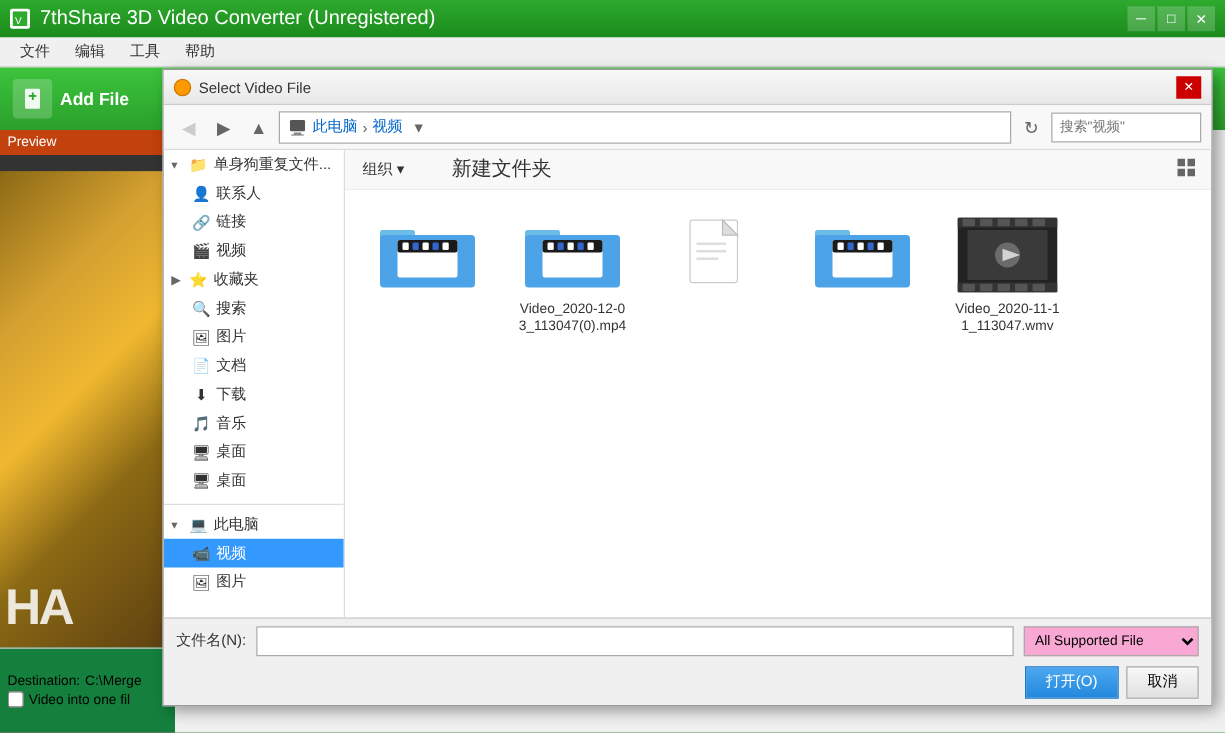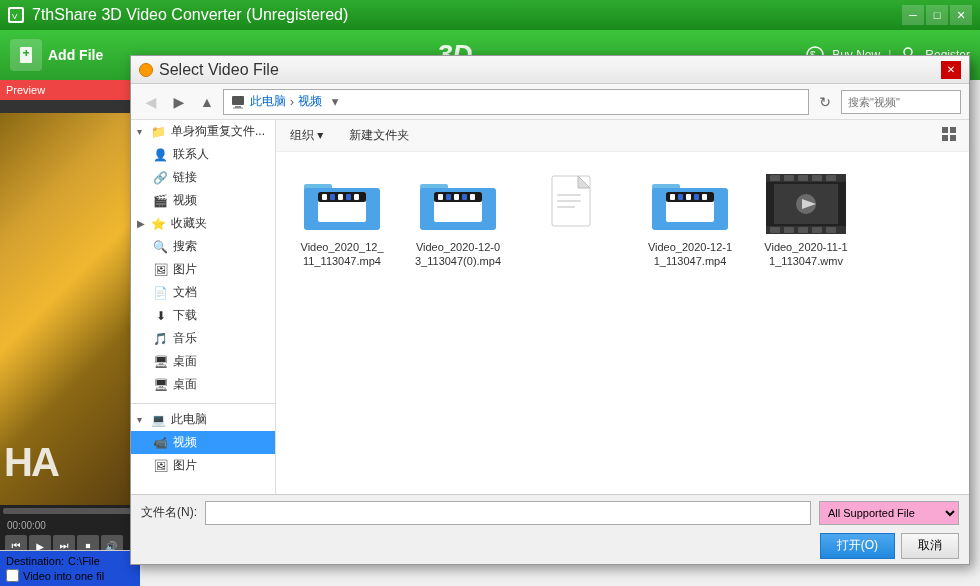--- a/index.html
+++ b/index.html
@@ -26,36 +26,36 @@
     .toolbar-logo { flex: 1; display: flex; justify-content: center; align-items: center; }
     .logo-text { color: white; font-size: 28px; font-weight: bold; font-style: italic; opacity: 0.9; }
     .toolbar-right { display: flex; align-items: center; gap: 8px; color: white; font-size: 12px; }
     .buy-btn, .register-btn { color: white; cursor: pointer; text-decoration: none; display: flex; align-items: center; gap: 3px; }
 
     
     .main-area { display: flex; height: calc(586px - 30px - 24px - 50px); }
 
     
     .preview-panel { width: 140px; background: #333; flex-shrink: 0; display: flex; flex-direction: column; }
-    .preview-label { color: white; font-size: 11px; padding: 4px 6px; background: #ef4444; }
+    .preview-label { color: white; font-size: 11px; padding: 4px 6px; background: #c2410c; }
     .preview-image { flex: 1; background: linear-gradient(135deg, #8B6914 0%, #D4A030 30%, #F5C842 50%, #8B6914 70%); position: relative; overflow: hidden; display: flex; align-items: center; justify-content: center; margin-top: 13px; }
     .preview-controls { background: #222; padding: 3px; }
     .progress-bar { height: 6px; background: #555; margin-bottom: 4px; border-radius: 2px; }
     .progress-inner { height: 100%; width: 0%; background: #0078d7; border-radius: 2px; }
     .time-display { color: #aaa; font-size: 10px; padding: 2px 4px; }
     .playback-controls { display: flex; align-items: center; gap: 2px; padding: 2px; }
     .play-btn { width: 22px; height: 22px; background: #555; border: none; color: white; font-size: 10px; cursor: pointer; display: flex; align-items: center; justify-content: center; border-radius: 2px; }
     
     
     .dialog { width: 840px; height: 510px; background: #f0f0f0; border: 1px solid #999; box-shadow: 4px 4px 12px rgba(0,0,0,0.4); display: flex; flex-direction: column; position: absolute; top: 55px; left: 130px; }
 
     
     .dialog-title-bar { height: 28px; background: linear-gradient(to bottom, #f8f8f8, #e8e8e8); border-bottom: 1px solid #ccc; display: flex; align-items: center; padding: 0 8px; gap: 6px; }
     .dialog-title-icon { width: 14px; height: 14px; border-radius: 50%; background: #ff9900; border: 1px solid #cc7700; }
-    .dialog-title-text { font-size: 16px; color: #333; flex: 1; }
+    .dialog-title-text { font-size: 12px; color: #333; flex: 1; }
     .dialog-close-btn { width: 20px; height: 18px; background: #cc0000; border: none; color: white; font-size: 10px; cursor: pointer; display: flex; align-items: center; justify-content: center; }
 
     
     .dialog-toolbar { height: 36px; background: #f8f8f8; border-bottom: 1px solid #ddd; display: flex; align-items: center; padding: 0 8px; gap: 4px; }
     .nav-btn { width: 24px; height: 24px; background: transparent; border: none; cursor: pointer; display: flex; align-items: center; justify-content: center; color: #666; font-size: 14px; }
     .nav-btn.disabled { color: #ccc; cursor: default; }
     .breadcrumb { flex: 1; display: flex; align-items: center; height: 26px; border: 1px solid #aaa; background: white; padding: 0 6px; gap: 4px; font-size: 12px; }
     .breadcrumb-item { color: #0066cc; cursor: pointer; }
     .breadcrumb-sep { color: #666; }
     .breadcrumb-dropdown { width: 18px; height: 24px; background: transparent; border: none; cursor: pointer; color: #666; }
@@ -67,43 +67,43 @@
 
     
     .dialog-sidebar { width: 145px; background: white; border-right: 1px solid #ddd; overflow-y: auto; flex-shrink: 0; }
     .sidebar-item { display: flex; align-items: center; gap: 4px; padding: 3px 6px; cursor: pointer; font-size: 12px; color: #333; }
     .sidebar-item.active { background: #3399ff; color: white; }
     .sidebar-icon { width: 16px; height: 16px; flex-shrink: 0; display: flex; align-items: center; justify-content: center; }
     .sidebar-expander { width: 10px; font-size: 10px; color: #666; cursor: pointer; }
 
     
     .dialog-content { flex: 1; background: white; display: flex; flex-direction: column; overflow: hidden; }
-    .content-toolbar { height: 32px; background: #f8f8f8; border-bottom: 1px solid #eee; display: flex; align-items: center; padding: 0 8px; gap: 12px; }
+    .content-toolbar { height: 32px; background: #f8f8f8; border-bottom: 1px solid #eee; display: flex; align-items: center; padding: 0 8px; gap: 24px; }
     .organize-btn { font-size: 12px; color: #333; cursor: pointer; padding: 2px 6px; border: none; background: transparent; }
-    .new-folder-btn { font-size: 12px; color: #333; cursor: pointer; padding: 2px 8px; border: none; background: transparent; }
+    .new-folder-btn { font-size: 16px; color: #333; cursor: pointer; padding: 2px 8px; border: none; background: transparent; }
     .view-btn { margin-left: auto; width: 24px; height: 24px; border: none; background: transparent; cursor: pointer; color: #666; }
 
     
     .file-grid { flex: 1; display: flex; flex-wrap: wrap; align-content: flex-start; padding: 16px; gap: 16px; overflow-y: auto; }
     .file-item { width: 100px; display: flex; flex-direction: column; align-items: center; gap: 6px; cursor: pointer; padding: 6px; border-radius: 2px; }
     .file-thumb { width: 80px; height: 60px; display: flex; align-items: center; justify-content: center; position: relative; }
     .file-label { font-size: 11px; color: #333; text-align: center; word-break: break-all; line-height: 1.3; }
 
     
     .dialog-bottom { height: 70px; background: #f0f0f0; border-top: 1px solid #ccc; display: flex; flex-direction: column; justify-content: center; gap: 8px; padding: 6px 10px; }
     .filename-row { display: flex; align-items: center; gap: 8px; }
     .filename-label { font-size: 12px; color: #333; white-space: nowrap; }
     .filename-input { flex: 1; height: 24px; border: 1px solid #aaa; padding: 0 6px; font-size: 12px; background: white; }
     .filetype-select { width: 140px; height: 24px; border: 1px solid #aaa; font-size: 11px; background: #f9a8d4; padding: 0 4px; }
     .dialog-action-row { display: flex; justify-content: flex-end; gap: 6px; }
     .action-btn { height: 26px; padding: 0 16px; font-size: 12px; cursor: pointer; border: 1px solid #aaa; background: linear-gradient(to bottom, #f8f8f8, #e0e0e0); }
     .action-btn.primary { background: linear-gradient(to bottom, #4da8f0, #2288dd); color: white; border-color: #1a77cc; }
 
     
-    .app-bottom { position: absolute; bottom: 0; left: 0; width: 140px; background: #1d4ed8; border-top: 1px solid #ccc; padding: 4px 6px; font-size: 11px; }
+    .app-bottom { position: absolute; bottom: 0; left: 0; width: 140px; background: #15803d; border-top: 1px solid #ccc; padding: 20px 6px; font-size: 11px; }
     .dest-row { display: flex; align-items: center; gap: 4px; }
     .merge-row { display: flex; align-items: center; gap: 4px; margin-top: 2px; }
 
     
     ::-webkit-scrollbar { width: 8px; }
     ::-webkit-scrollbar-track { background: #f0f0f0; }
     ::-webkit-scrollbar-thumb { background: #bbb; border-radius: 4px; }
   </style>
 </head>
 <body>
@@ -120,20 +120,26 @@
       </div>
       <span class="title-text">7thShare 3D Video Converter (Unregistered)</span>
     </div>
     <div class="title-bar-controls">
       <button class="title-btn">─</button>
       <button class="title-btn">□</button>
       <button class="title-btn close">✕</button>
     </div>
   </div>
 
+  <div class="menu-bar">
+    <span class="menu-item">文件</span>
+    <span class="menu-item">编辑</span>
+    <span class="menu-item">工具</span>
+    <span class="menu-item">帮助</span>
+  </div>
 
   <div class="toolbar">
     <div class="add-file-btn">
       <svg width="32" height="32" viewBox="0 0 32 32">
         <rect width="32" height="32" rx="4" fill="rgba(255,255,255,0.2)"></rect>
         <rect x="10" y="8" width="12" height="16" rx="1" fill="white" opacity="0.9"></rect>
         <rect x="13" y="13" width="6" height="1.5" fill="#2eaa2e"></rect>
         <rect x="15.5" y="11" width="1.5" height="6" fill="#2eaa2e"></rect>
       </svg>
       <span>Add File</span>
@@ -176,21 +182,21 @@
           <button class="play-btn">⏹</button>
           <button class="play-btn">🔊</button>
         </div>
       </div>
     </div>
   </div>
 
   <div class="app-bottom">
     <div class="dest-row">
       <span>Destination:</span>
-      <span>C:\File</span>
+      <span>C:\Merge</span>
     </div>
     <div class="merge-row">
       <input type="checkbox" style="">
       <span>Video into one fil</span>
     </div>
   </div>
 
   <div class="dialog">
 
     <div class="dialog-title-bar">
@@ -312,21 +318,20 @@
 
                 <rect x="16" y="18" width="48" height="30" rx="2" fill="white"></rect>
                 <rect x="16" y="18" width="48" height="10" rx="2" fill="#1a1a1a"></rect>
                 <rect x="20" y="20" width="5" height="6" rx="1" fill="white"></rect>
                 <rect x="28" y="20" width="5" height="6" rx="1" fill="#3366cc"></rect>
                 <rect x="36" y="20" width="5" height="6" rx="1" fill="white"></rect>
                 <rect x="44" y="20" width="5" height="6" rx="1" fill="#3366cc"></rect>
                 <rect x="52" y="20" width="5" height="6" rx="1" fill="white"></rect>
               </svg>
             </div>
-            <div class="file-label">Video_2020_12_11_113047.mp4</div>
           </div>
 
           <div class="file-item">
             <div class="file-thumb">
               <svg width="80" height="60" viewBox="0 0 80 60">
                 <rect x="2" y="10" width="28" height="8" rx="2" fill="#6bbde8"></rect>
                 <rect x="2" y="14" width="76" height="42" rx="3" fill="#4da3e8"></rect>
                 <rect x="16" y="18" width="48" height="30" rx="2" fill="white"></rect>
                 <rect x="16" y="18" width="48" height="10" rx="2" fill="#1a1a1a"></rect>
                 <rect x="20" y="20" width="5" height="6" rx="1" fill="white"></rect>
@@ -359,21 +364,20 @@
                 <rect x="2" y="14" width="76" height="42" rx="3" fill="#4da3e8"></rect>
                 <rect x="16" y="18" width="48" height="30" rx="2" fill="white"></rect>
                 <rect x="16" y="18" width="48" height="10" rx="2" fill="#1a1a1a"></rect>
                 <rect x="20" y="20" width="5" height="6" rx="1" fill="white"></rect>
                 <rect x="28" y="20" width="5" height="6" rx="1" fill="#3366cc"></rect>
                 <rect x="36" y="20" width="5" height="6" rx="1" fill="white"></rect>
                 <rect x="44" y="20" width="5" height="6" rx="1" fill="#3366cc"></rect>
                 <rect x="52" y="20" width="5" height="6" rx="1" fill="white"></rect>
               </svg>
             </div>
-            <div class="file-label">Video_2020-12-11_113047.mp4</div>
           </div>
 
           <div class="file-item">
             <div class="file-thumb">
               <svg width="80" height="60" viewBox="0 0 80 60">
                 <rect width="80" height="60" rx="2" fill="#222"></rect>
 
                 <rect x="0" y="0" width="80" height="8" fill="#333"></rect>
                 <rect x="4" y="1" width="10" height="6" rx="1" fill="#555"></rect>
                 <rect x="18" y="1" width="10" height="6" rx="1" fill="#555"></rect>

